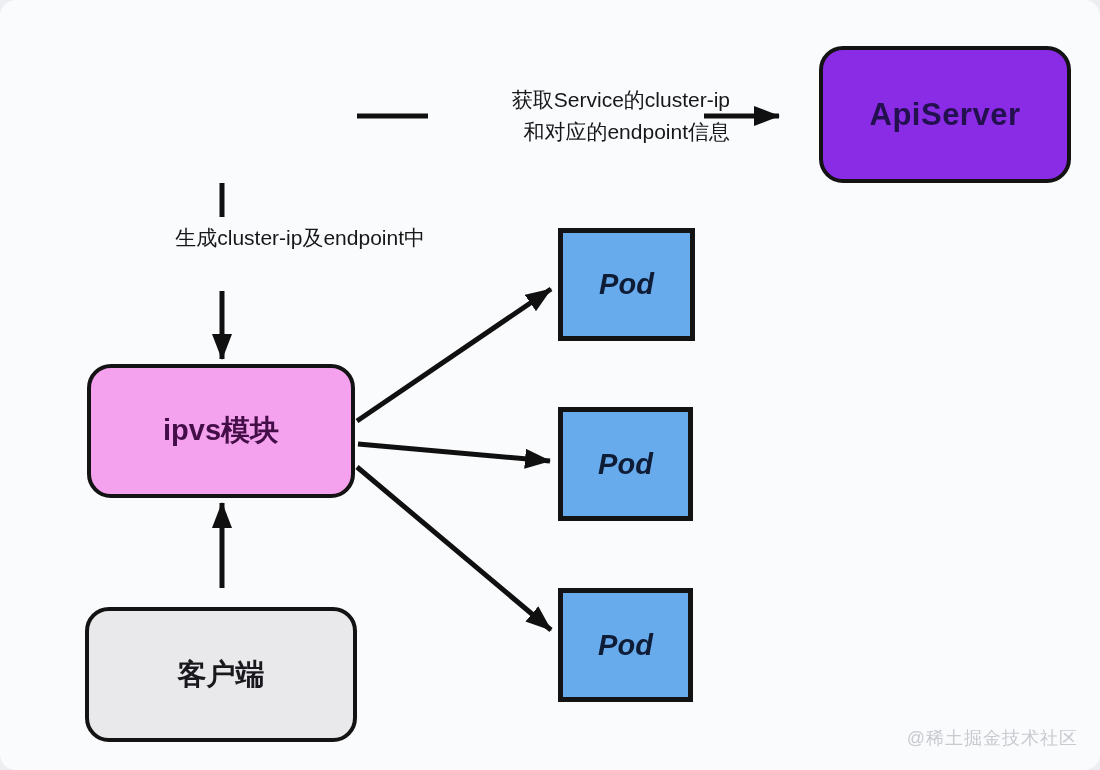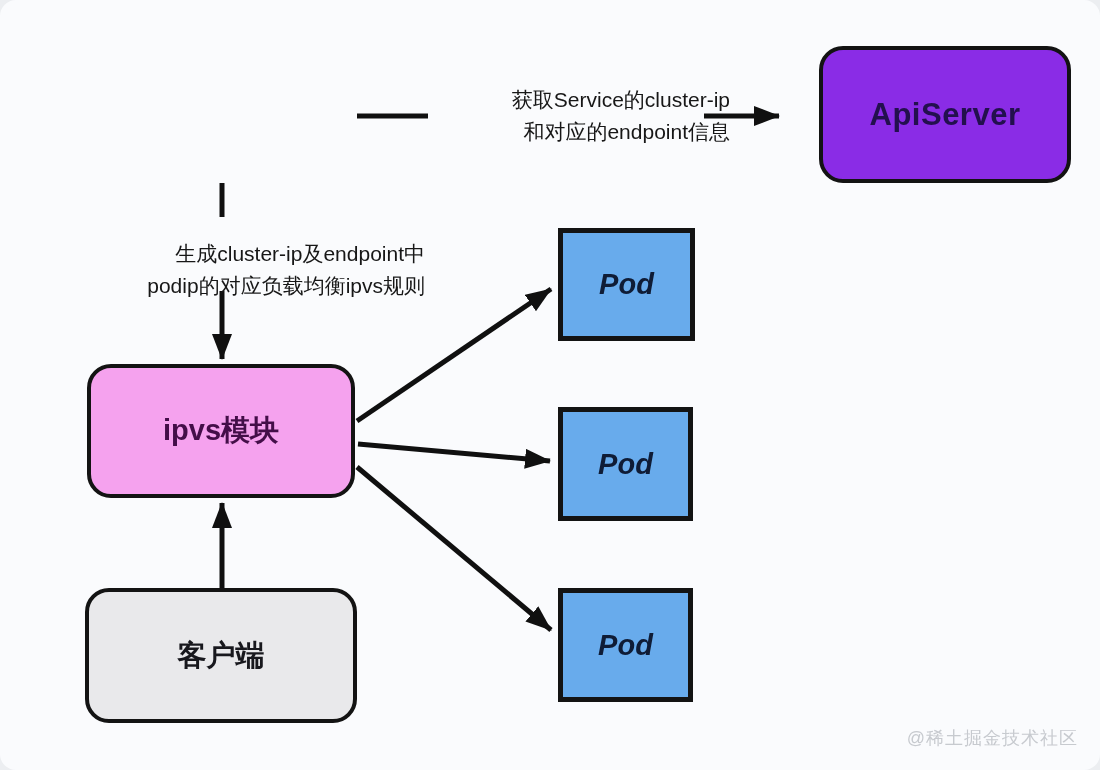--- a/index.html
+++ b/index.html
@@ -20,36 +20,36 @@
   .canvas{position:absolute;left:0;top:0;width:1100px;height:770px;
     background:var(--canvas-bg);border-radius:16px;}
   .arrow-layer{position:absolute;left:0;top:0;width:1100px;height:770px;}
 
   .node{position:absolute;display:flex;align-items:center;justify-content:center;
     border:4px solid var(--node-border);text-align:center;}
   .rounded{border-radius:24px;}
   .purple{background:var(--node-purple);color:#23104e;font-size:31px;font-weight:600;
     letter-spacing:.5px;}
   .pink{background:var(--node-pink);color:#430e48;font-size:29px;font-weight:600;}
-  .gray{background:var(--node-gray);color:#18181d;font-size:29px;font-weight:600;}
+  .gray{background:var(--node-gray);color:#18181d;font-size:29px;font-weight:600;margin-top:19px;}
   .blue{background:var(--node-blue);color:#0f1c36;font-size:29px;font-weight:600;
     border-width:5px;font-style:italic;}
 
   #n-kubeproxy{left:85px;top:48px;width:272px;height:135px;}
   #n-apiserver{left:783px;top:46px;width:252px;height:137px;margin-left:36px;}
   #n-ipvs{left:87px;top:364px;width:268px;height:134px;}
   #n-client{left:85px;top:588px;width:272px;height:135px;}
   #n-pod1{left:558px;top:228px;width:137px;height:113px;}
   #n-pod2{left:558px;top:407px;width:135px;height:114px;}
   #n-pod3{left:558px;top:588px;width:135px;height:114px;}
 
   .edge-label{position:absolute;color:var(--label-text);font-size:21px;
     font-weight:400;line-height:32px;text-align:right;}
   #lbl-top{left:405px;top:84px;width:325px;}
-  #lbl-left{left:35px;top:222px;width:390px;margin-top:16px;}
+  #lbl-left{left:35px;top:222px;width:390px;}
 
   .watermark{position:absolute;right:22px;top:726px;font-size:18px;
     color:var(--watermark);letter-spacing:1px;text-align:center;}
 </style>
 </head>
 <body>
 
 <div class="canvas">
 
   <svg class="arrow-layer" width="1100" height="770" viewBox="0 0 1100 770">
@@ -85,17 +85,16 @@
 
   <div id="n-pod3" class="node blue">Pod</div>
 
   <div id="lbl-top" class="edge-label">
     <div>获取Service的cluster-ip</div>
     <div>和对应的endpoint信息</div>
   </div>
 
   <div id="lbl-left" class="edge-label">
     <div>生成cluster-ip及endpoint中</div>
-    <div>podip的对应负载均衡ipvs规则</div>
   </div>
 
   <div class="watermark">@稀土掘金技术社区</div>
 </div>
 
 </body></html>

